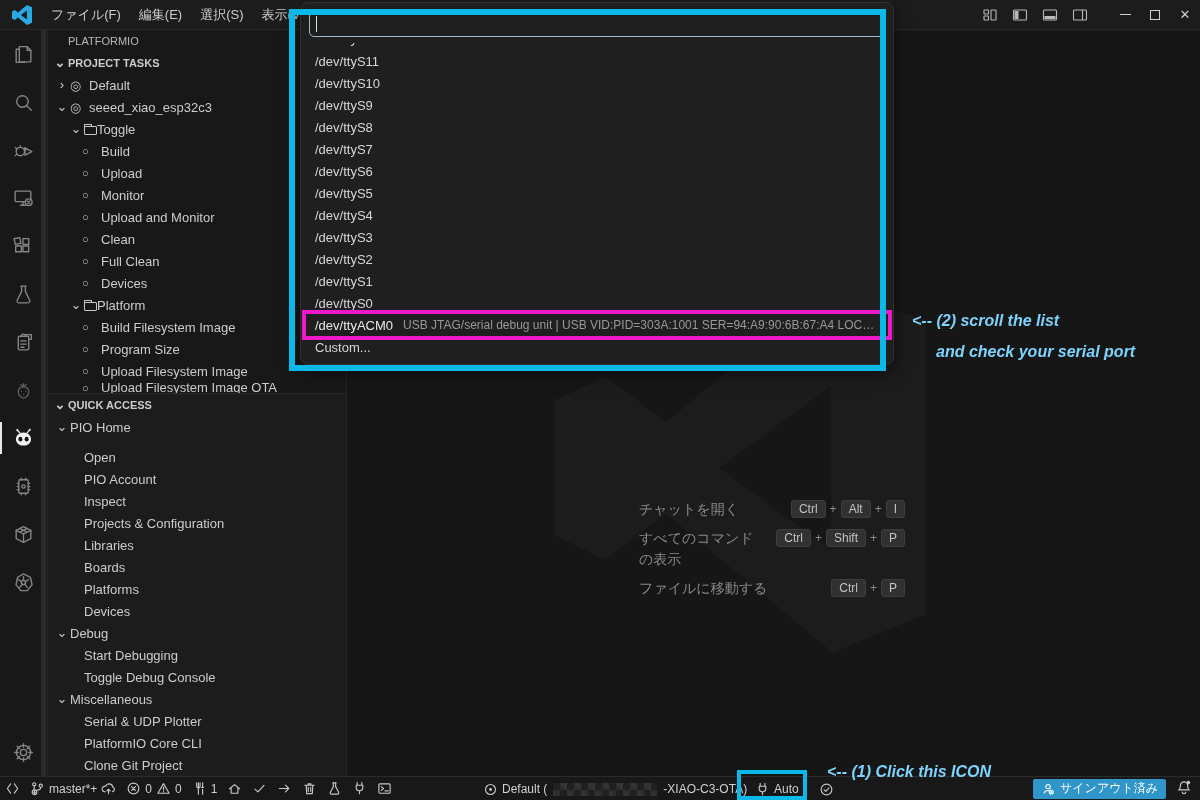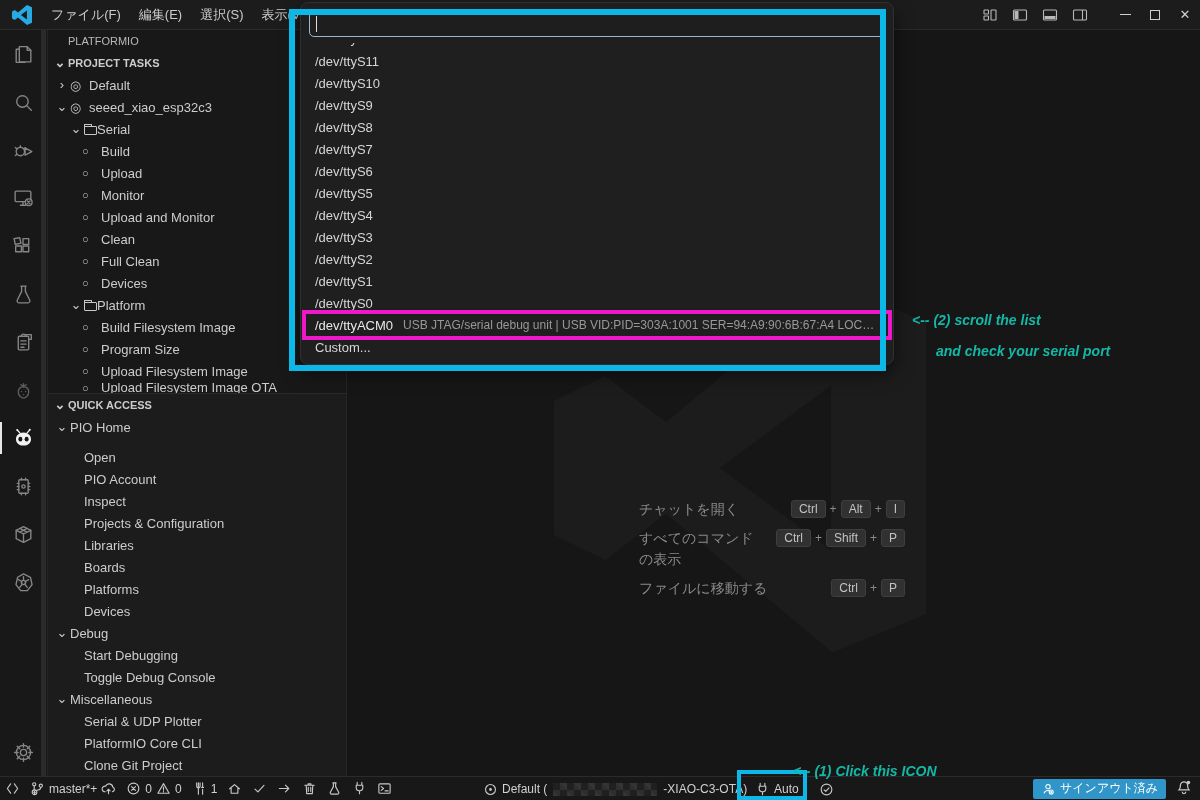--- a/index.html
+++ b/index.html
@@ -92,24 +92,24 @@
   .magenta-box {
     position:absolute; left:1px; top:307px; width:590px; height:30px;
     border:4px solid #ee18c8; pointer-events:none; z-index:5;
   }
 
   
   .cyan-box-dropdown {
     position:absolute; left:289px; top:9px; width:597px; height:362px;
     border:6px solid #0bb8e8; z-index:25; pointer-events:none;
   }
-  .ann { position:absolute; color:#14b8a6; font-weight:bold; font-style:italic; font-size:14px; z-index:40; white-space:nowrap; }
+  .ann { position:absolute; color:#7dd3fc; font-weight:bold; font-style:italic; font-size:16px; z-index:40; white-space:nowrap; }
   .ann-step2a { left:912px; top:312px; }
   .ann-step2b { left:936px; top:343px; }
-  .ann-step1 { left:793px; top:763px;font-style:italic; }
+  .ann-step1 { left:827px; top:763px;font-style:italic; }
 
   
   .statusbar {
     position:absolute; left:0; top:776px; width:1200px; height:24px;
     background:#181818; border-top:1px solid #2b2b2b;
     display:flex; align-items:center; font-size:12px; color:#d0d0d0; z-index:10;
   }
   .sb-item { display:flex; align-items:center; gap:4px; padding:0 5px; height:100%; cursor:default; }
   .sb-item svg { width:15px; height:15px; stroke:#c8c8c8; fill:none; stroke-width:1.2; stroke-linecap:round; stroke-linejoin:round; flex-shrink:0; }
   .sb-env { position:absolute; left:478px; top:0; height:24px; }
@@ -282,21 +282,21 @@
             <span class="tlabel">Default</span>
           </div>
           <div class="tree-row" style="padding-left: 6px;">
             <span class="chev">⌄</span>
             <span class="ticon i-env">◎</span>
             <span class="tlabel">seeed_xiao_esp32c3</span>
           </div>
           <div class="tree-row" style="padding-left: 20px;">
             <span class="chev">⌄</span>
             <span class="ticon i-folder"></span>
-            <span class="tlabel">Serial</span>
+            <span class="tlabel">Toggle</span>
           </div>
           <div class="tree-row" style="padding-left: 34px;">
             <span class="ticon i-circle">○</span>
             <span class="tlabel">Build</span>
           </div>
           <div class="tree-row" style="padding-left: 34px;">
             <span class="ticon i-circle">○</span>
             <span class="tlabel">Upload</span>
           </div>
           <div class="tree-row" style="padding-left: 34px;">

